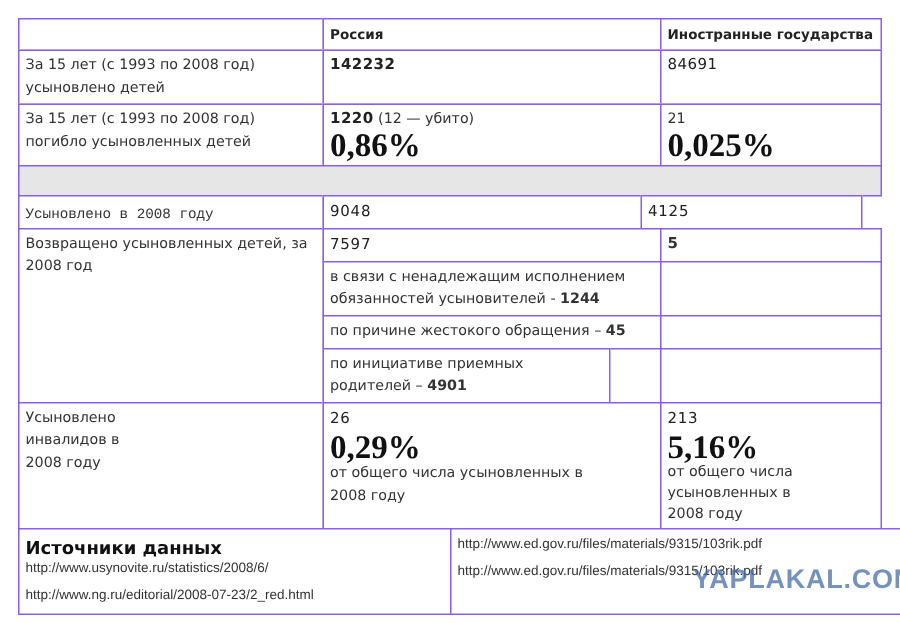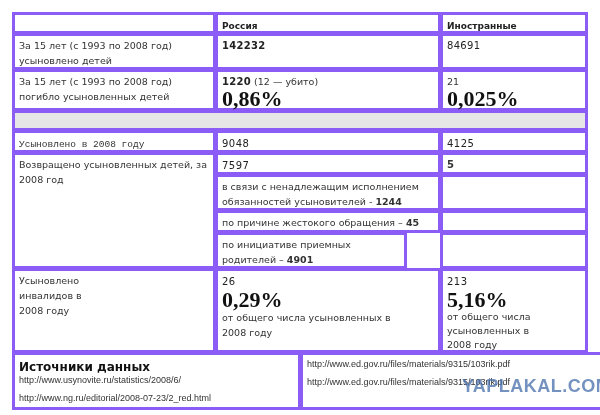--- a/index.html
+++ b/index.html
@@ -3,21 +3,21 @@
 <meta charset="utf-8">
 <style>
   html, body { margin: 0; padding: 0; }
   body {
     width: 600px; height: 415px; background: #ffffff; position: relative; overflow: hidden;
     font-family: "DejaVu Sans", sans-serif; color: #2a2a2a;
   }
   .tbl { position: absolute; left: 12px; top: 12px; width: 576px; height: 398px; }
   .cell {
     position: absolute; box-sizing: border-box;
-    border: 3px solid #8b5cf6; background: #ffffff;
+    border: 1px solid #8b5cf6; background: #ffffff;
     padding: 2px 4px; font-size: 9.5px; line-height: 15px; color: #333;
   }
   .bold { font-weight: bold; }
   .hdr { font-weight: bold; font-size: 9px; color: #222; padding-top: 4px; }
   .num-b { font-weight: bold; font-size: 10px; letter-spacing: 0.3px; color:#222; }
   .big-pct { font-weight: bold; font-size: 22px; line-height: 20px; color: #111; font-family: Liberation Serif, serif; }
   .num-l { font-size: 10px; line-height: 17px; color: #222; letter-spacing: 0.5px; }
   .grey { background: #e6e6e6; }
   .src-title { font-weight: bold; font-size: 12px; line-height: 14px; color: #111; }
   .url { font-family: "Liberation Sans", sans-serif; font-size: 9px; line-height: 13px; color: #333; }
@@ -52,21 +52,21 @@
     <div>21</div>
     <div class="big-pct">0,025%</div>
   </div>
 
   <div class="cell grey" style="left:0;top:98px;width:576px;height:21px;"></div>
 
   <div class="cell" style="left:0;top:118px;width:204px;height:23px;padding-top:4px;font-family:Liberation Mono, monospace;">Усыновлено в 2008 году</div>
   <div class="cell" style="left:203px;top:118px;width:226px;height:23px;">
     <span class="num-l">9048</span>
   </div>
-  <div class="cell" style="left:428px;top:118px;width:148px;height:23px;">
+  <div class="cell" style="left:415px;top:118px;width:148px;height:23px;">
     <span class="num-l">4125</span>
   </div>
 
   <div class="cell" style="left:0;top:140px;width:204px;height:117px;">Возвращено усыновленных детей, за 2008 год</div>
   <div class="cell" style="left:203px;top:140px;width:226px;height:23px;">
     <span class="num-l">7597</span>
   </div>
   <div class="cell" style="left:428px;top:140px;width:148px;height:23px;">
     <span class="bold" style="font-size:10px;">5</span>
   </div>

